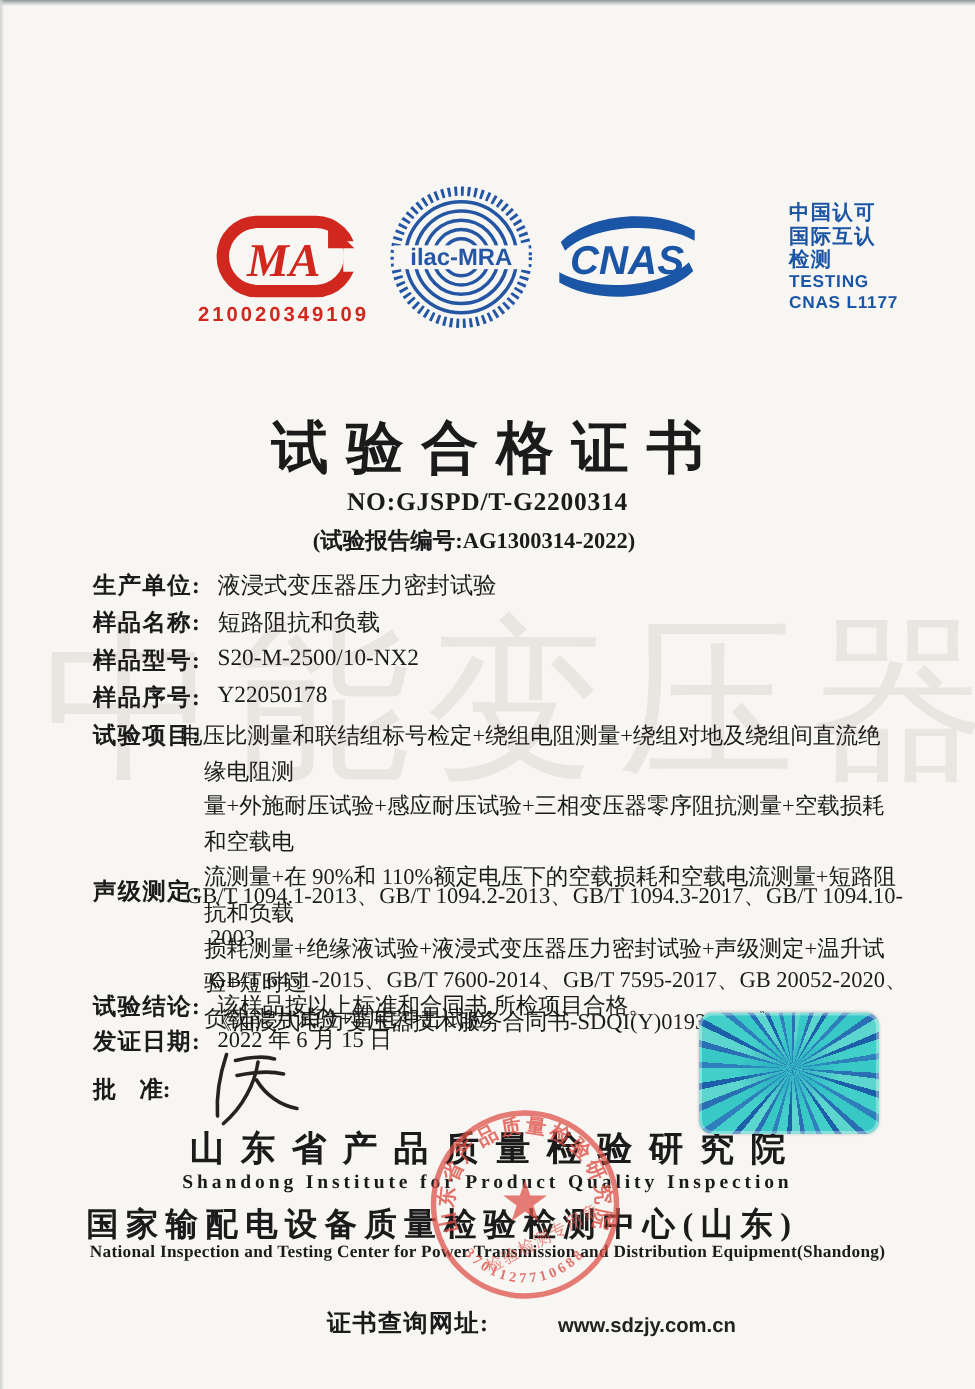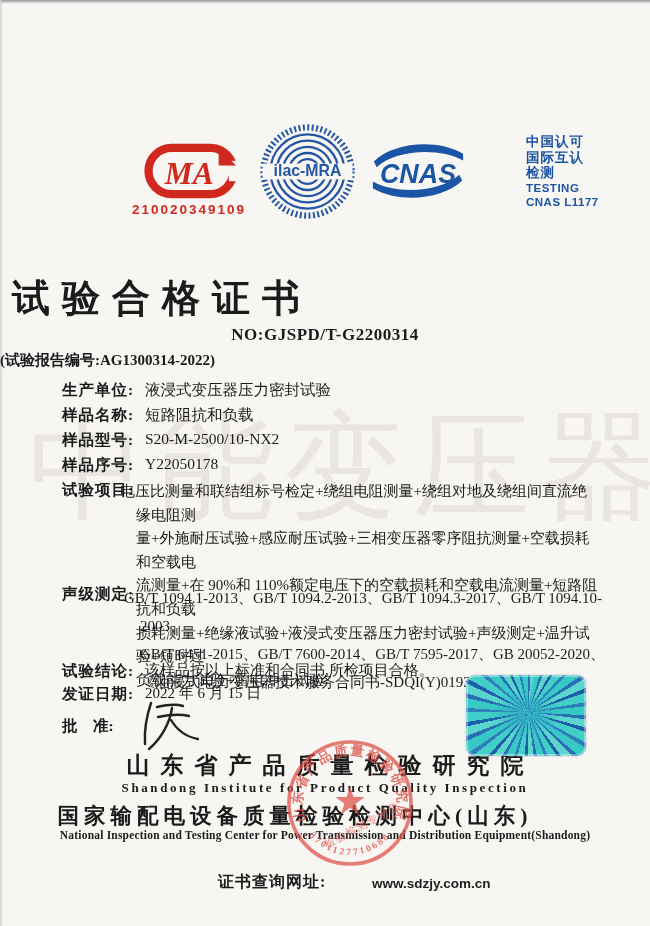--- a/index.html
+++ b/index.html
@@ -36,29 +36,29 @@
   .cnas-logo { position:absolute; left:370px; top:140px; }
   .cnas-text {
     position:absolute; left:478px; top:134px; color:#1b55a5;
     font-family:"Liberation Sans", sans-serif; font-weight:bold;margin-left:48px;
   }
   .cnas-text .cn { font-size:13.5px; line-height:15.5px; letter-spacing:1px; }
   .cnas-text .en { font-size:11.5px; line-height:14px; letter-spacing:0.5px; }
 
   
   .title {
-    position:absolute; left:0; top:273px; width:650px; 
+    position:absolute; left:0; top:273px; width:650px; text-align:center;
     font-size:38px; font-weight:bold; letter-spacing:12px; text-indent:12px;
   }
   .cert-no {
     position:absolute; left:0; top:325px; width:650px; text-align:center;
     font-size:17px; font-weight:bold; letter-spacing:0.5px;
   }
   .report-no {
-    position:absolute; left:0; top:351px; width:632px; text-align:left;
+    position:absolute; left:0; top:351px; width:632px; text-align:center;
     font-size:15px; font-weight:bold;
   }
 
   
   .field-label { position:absolute; left:62px; font-size:15.5px; font-weight:bold; letter-spacing:1px; }
   .field-value { position:absolute; left:145px; font-size:15.5px; }
   .para-value {
     position:absolute; font-size:15px; white-space:pre-line;
   }
   .items-value { left:120px; top:480px; width:478px; line-height:23.6px; margin-left:0; text-indent:-16px; padding-left:16px; }

